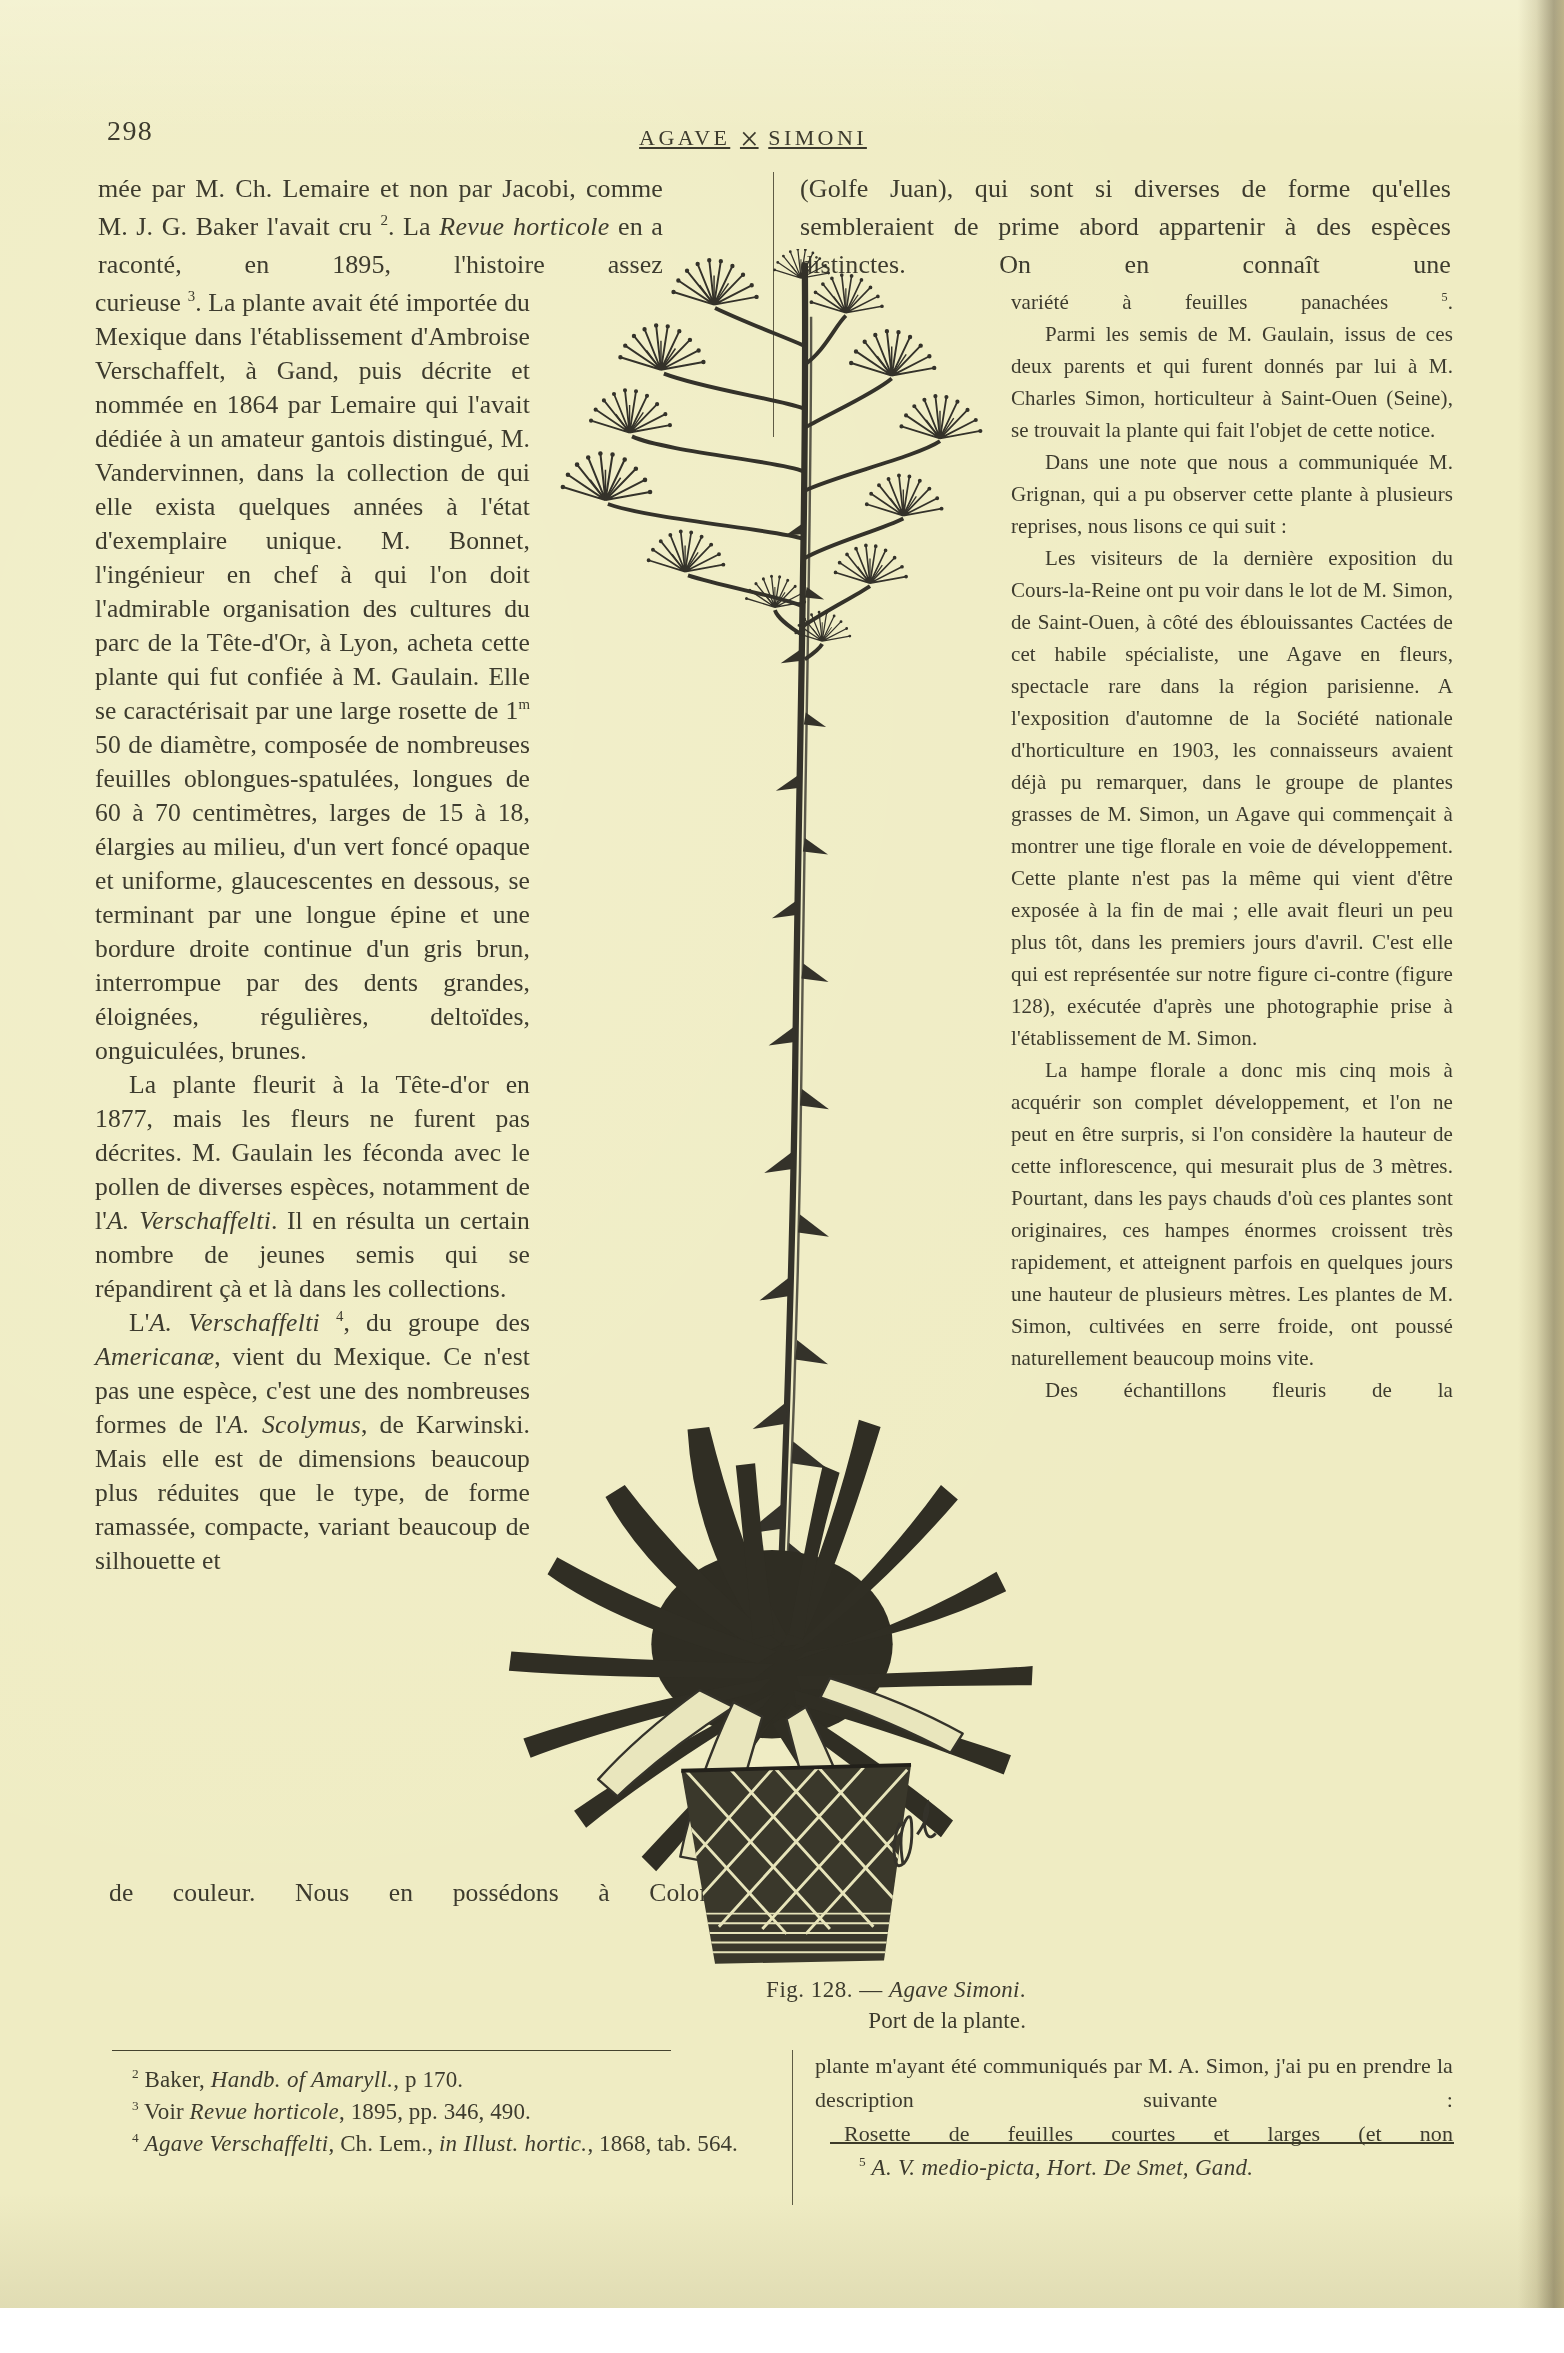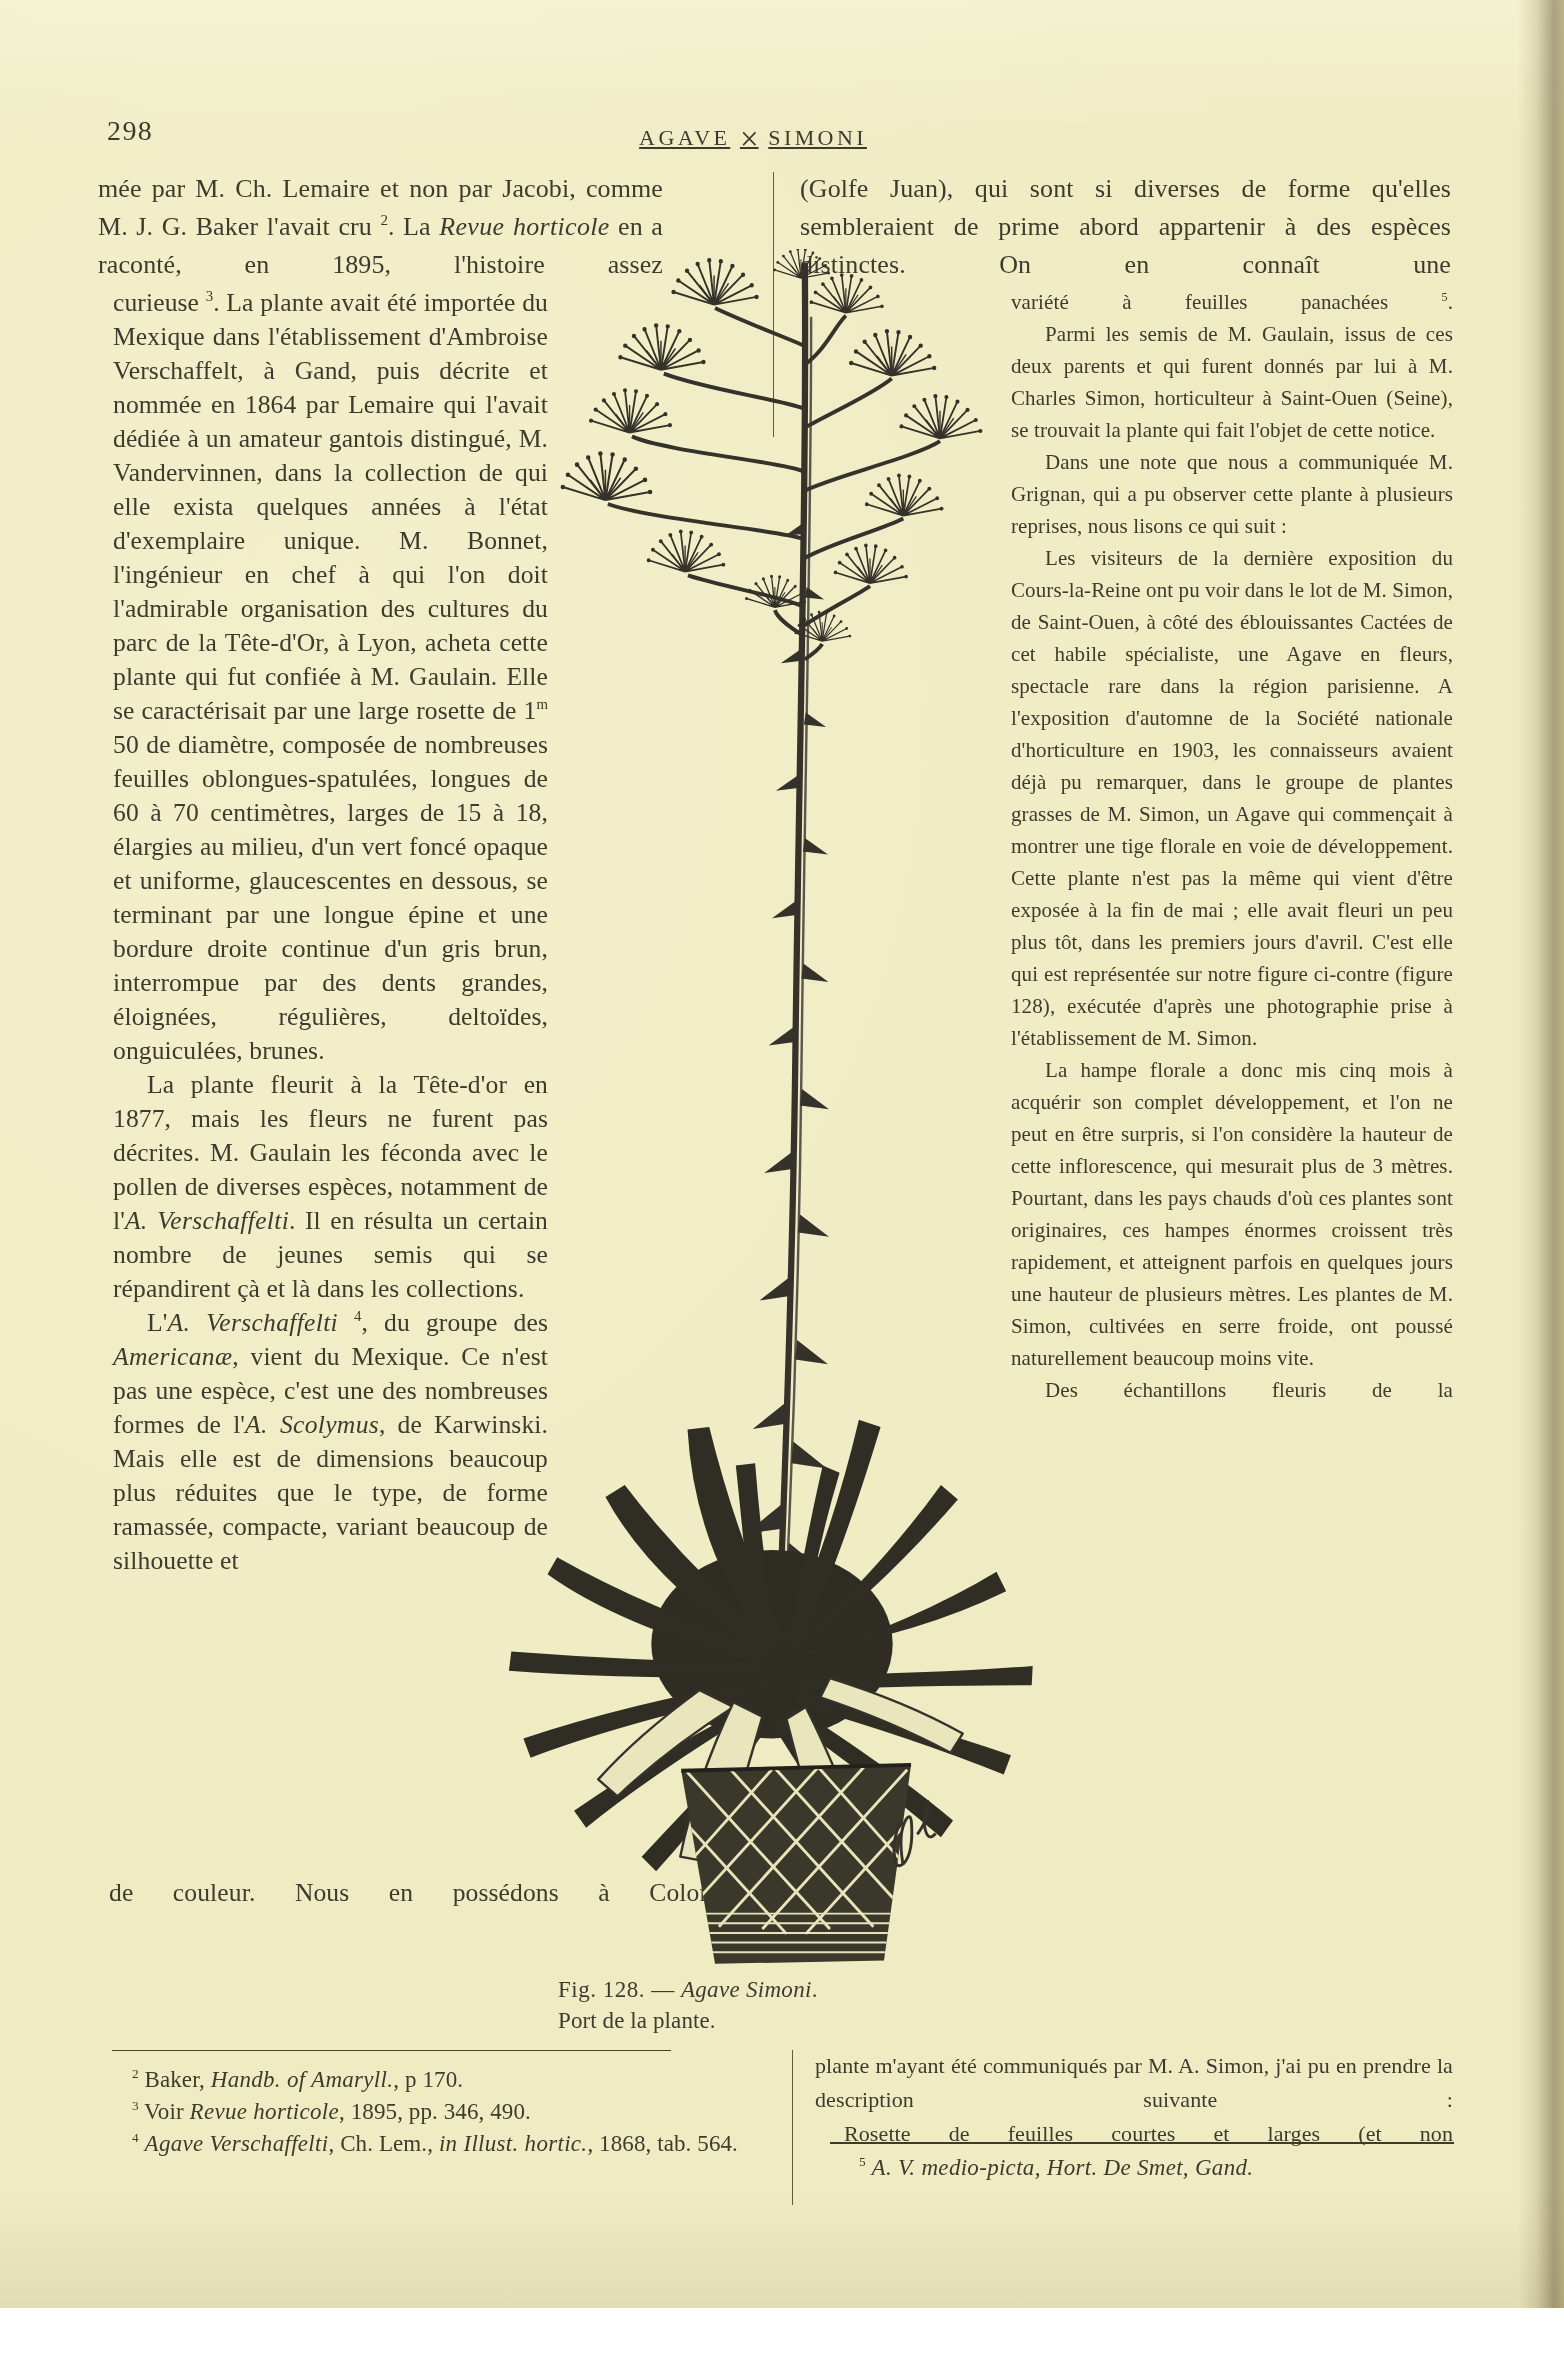--- a/index.html
+++ b/index.html
@@ -24,38 +24,38 @@
              font-size:22px; letter-spacing:3.4px;text-decoration:underline; }
   .runhead .cross { font-size:33px; font-weight:400; vertical-align:-5.3px; margin:0 9.7px; letter-spacing:0; }
   .blk { position:absolute; }
   .par { margin:0; text-align:justify; }
   .par.indent { text-indent:34px; }
   .par.indent2 { text-indent:29px; }
   .justify-last { text-align:justify; text-align-last:justify; }
   section.justify-last { text-align:justify; text-align-last:justify; }
   .lb-a { left:98px; top:170px;  width:565px; font-size:26px; line-height:38px; }
   .rb-a { left:800px; top:170px; width:651px; font-size:26px; line-height:38px; }
-  .lb-b { left:113px; top:286px;  width:435px;  font-size:25.6px; line-height:34px; }
+  .lb-b { left:95px; top:286px;  width:435px;  font-size:25.6px; line-height:34px; }
   .rb-b { left:1011px; top:286px; width:442px;  font-size:21px; line-height:32px; }
   .lb-c { left:109px; top:1876px; width:642px; font-size:25.6px; line-height:34px; }
   .rb-c { left:815px; top:2049px; width:638px; font-size:22px; line-height:34px; }
   .fnl  { left:112px; top:2064px; width:690px; font-size:23px; line-height:32px; }
   .fn   { margin:0; text-indent:20px; text-align:justify; }
   .fn5  { position:absolute; left:859px; top:2153px; width:628px; font-size:23px;
           line-height:30px; margin:0; }
   sup { font-size:58%; line-height:0; vertical-align:super; letter-spacing:0; }
   i { letter-spacing:0.3px; }
   .vrule { position:absolute; width:1.4px; background:rgba(62,58,40,.82); }
   .vrule.top    { left:773px; top:172px;  height:265px; }
   .vrule.bottom { left:792px; top:2050px; height:155px; }
   .hrule { position:absolute; height:0; }
   .hrule.left  { left:112px;  top:2050px; width:559px; border-top:1.9px solid #45432f; }
   .hrule.right { left:830px; top:2142px; width:624px; border-top:2.9px solid #3c3a28; }
   .fig-svg { position:absolute; left:492px; top:249px; width:560px; height:1726px; }
-  .figcap { position:absolute; left:558px; top:1974px; width:468px; text-align:left;
+  .figcap { position:absolute; left:558px; top:1974px; width:468px; text-align:right;
             font-size:23px; line-height:31px; }
   .figcap .l1 { letter-spacing:0.5px; }
 </style>
 </head>
 <body>
 
 <div class="page">
 
   <div class="scan-edge"></div>
 

